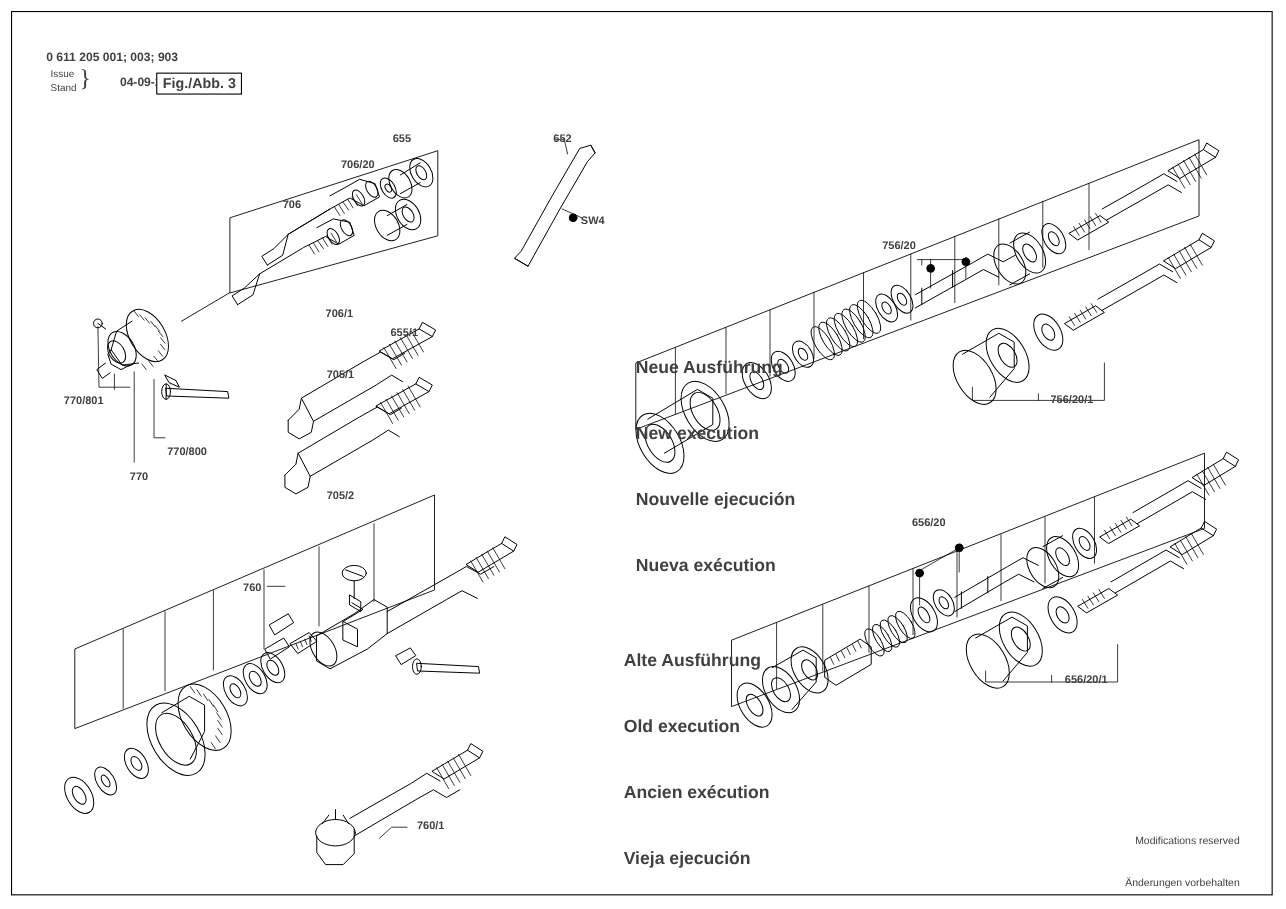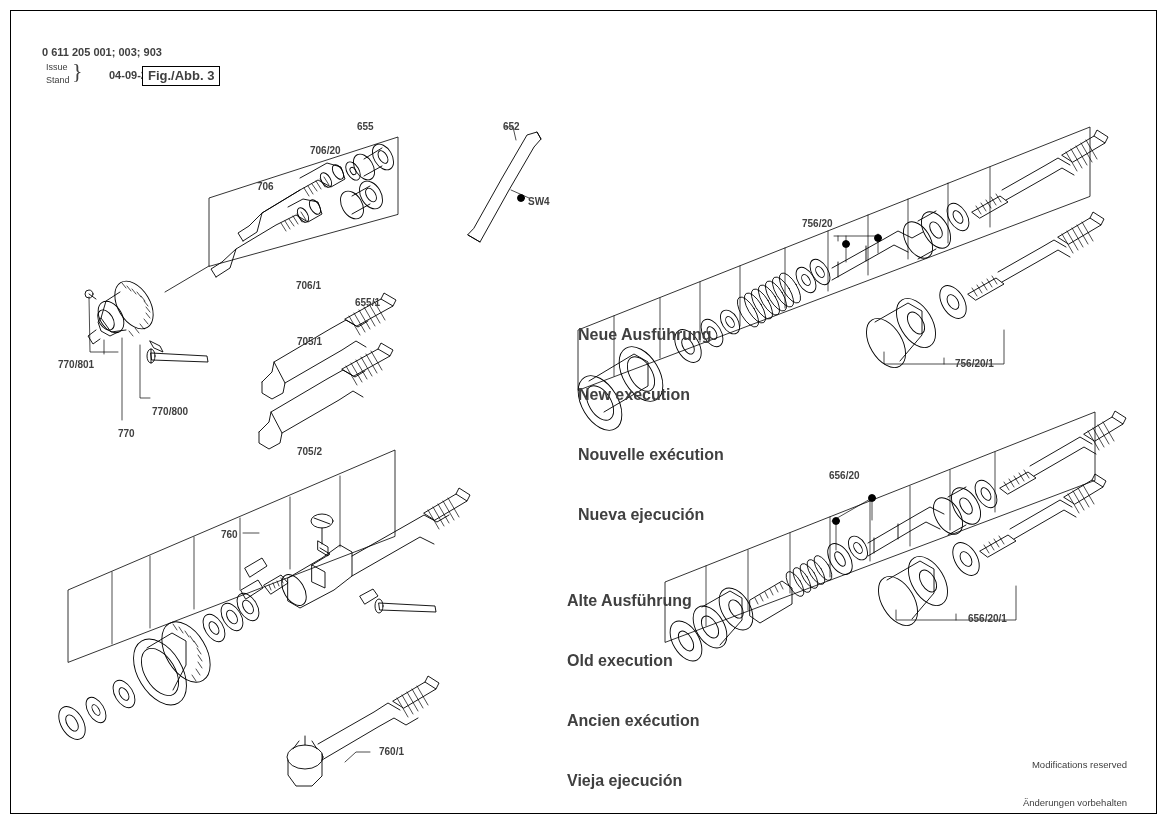--- a/index.html
+++ b/index.html
@@ -549,22 +549,22 @@
   <div class="txt label" style="left:221px; top:529px;">760</div>
   <div class="txt label" style="left:379px; top:746px;">760/1</div>
   <div class="txt label" style="left:802px; top:218px;">756/20</div>
   <div class="txt label" style="left:955px; top:358px;">756/20/1</div>
   <div class="txt label" style="left:829px; top:470px;">656/20</div>
   <div class="txt label" style="left:968px; top:613px;">656/20/1</div>
 
   <div class="txt exec" style="left:578px; top:285px;">
     <div>Neue Ausführung</div>
     <div>New execution</div>
-    <div>Nouvelle exécution</div>
-    <div>Nueva ejecución</div>
+    <div>Nouvelle ejecución</div>
+    <div>Nueva exécution</div>
   </div>
 
   <div class="txt exec" style="left:567px; top:551px;">
     <div>Alte Ausführung</div>
     <div>Old execution</div>
     <div>Ancien exécution</div>
     <div>Vieja ejecución</div>
   </div>
 
   <div class="txt footer" style="right:42px; top:733px; left:auto;">

